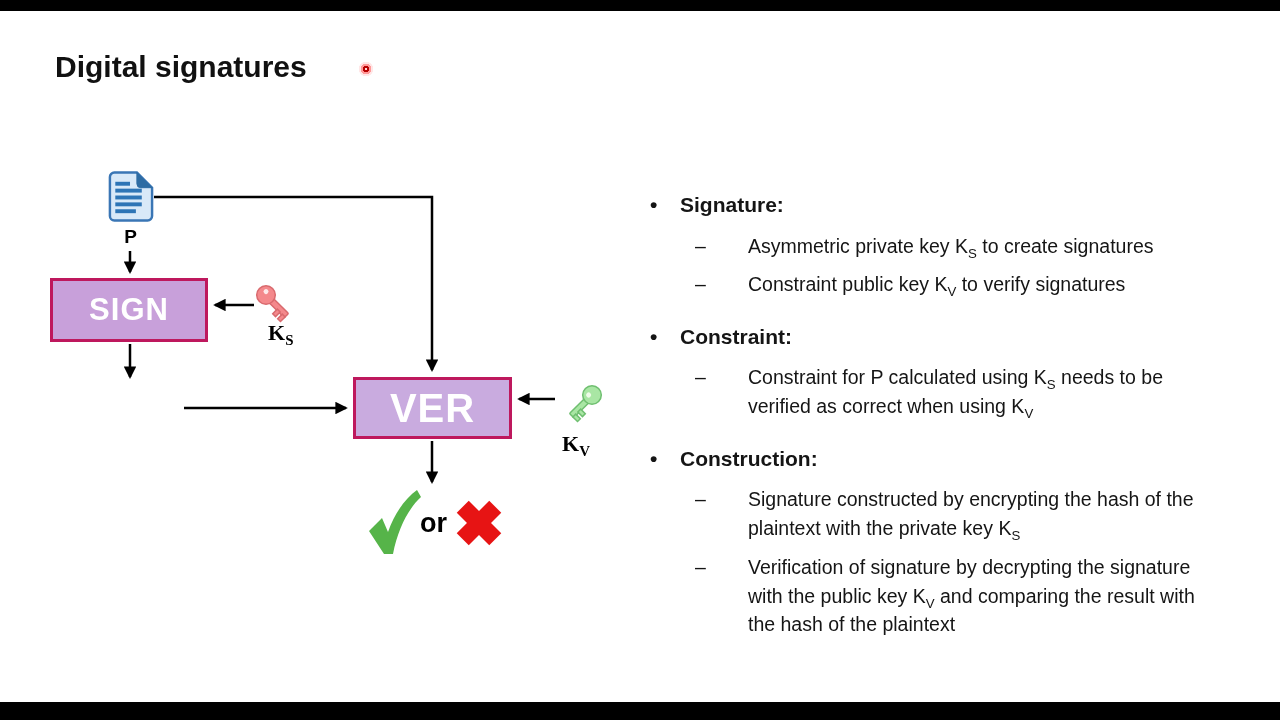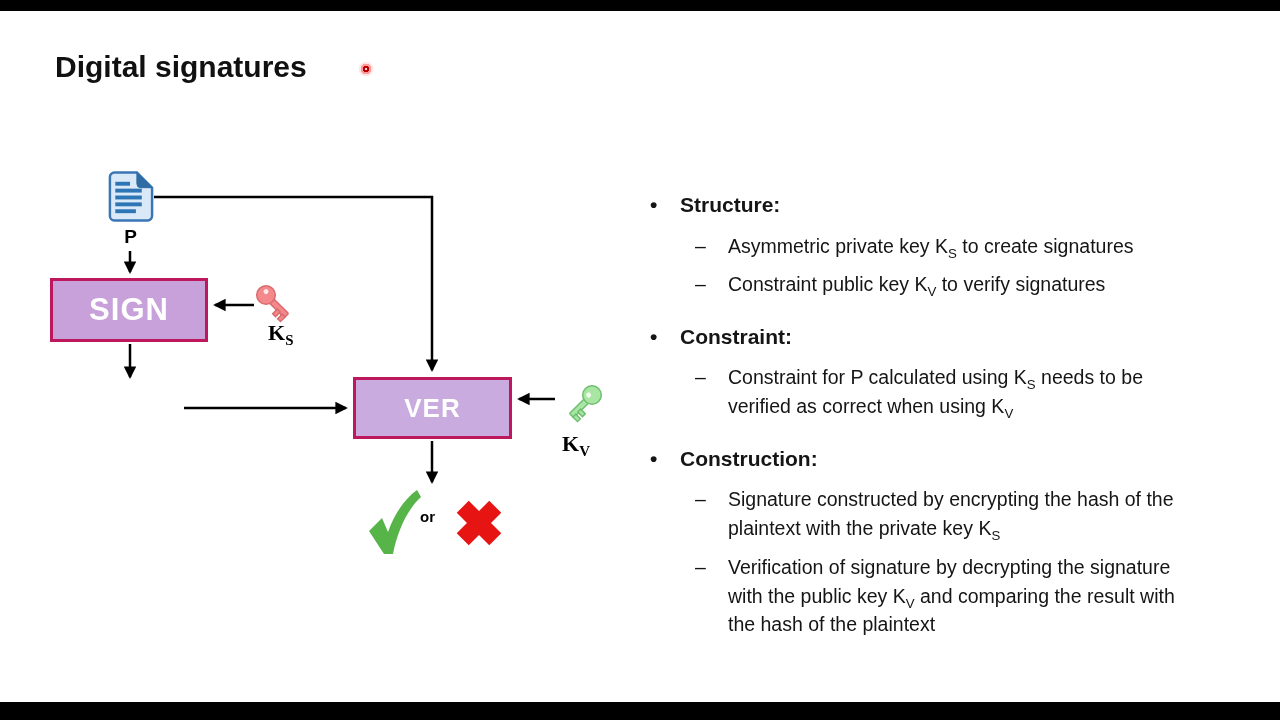--- a/index.html
+++ b/index.html
@@ -15,49 +15,49 @@
          color:#111;letter-spacing:0px;}
 
   .laser{position:absolute;left:358px;top:61px;width:16px;height:16px;border-radius:50%;
          background:radial-gradient(circle,#ffd5d5 0 1.5px,#b70000 1.5px 3.5px,
          rgba(255,70,70,.55) 3.5px 5.5px,rgba(255,120,120,.18) 5.5px 7px,rgba(255,0,0,0) 7.5px);}
 
   
   .node{position:absolute;border:3px solid #be185d;display:flex;align-items:center;
         justify-content:center;color:#fff;font-weight:700;box-sizing:border-box;}
   .box-sign{left:50px;top:278px;width:158px;height:64px;background:#c8a0da;font-size:31px;letter-spacing:1px;}
-  .box-ver{left:353px;top:377px;width:159px;height:62px;background:#c9abdf;font-size:26px;letter-spacing:1px;}
+  .box-ver{left:353px;top:377px;width:159px;height:62px;background:#c9abdf;font-size:40px;letter-spacing:1px;}
   .ellipse-sig{left:75px;top:384px;width:107px;height:48px;border-radius:50%;
                background:#a3d3ed;font-size:25px;letter-spacing:1px;}
 
   .doc-icon{position:absolute;left:107px;top:171px;width:47px;height:51px;}
   .p-label{position:absolute;left:107px;top:226px;width:47px;text-align:center;
            font-size:19px;font-weight:700;color:#000;}
 
   .key{position:absolute;}
   .key-red{left:255px;top:284px;width:46px;height:44px;}
   .key-green{left:557px;top:384px;width:46px;height:44px;}
   .key-label{position:absolute;font-family:"Liberation Serif",serif;font-weight:700;
              font-size:22px;color:#000;text-align:center;}
   .key-label sub{font-size:68%;}
   .ks-label{left:268px;top:320px;}
   .kv-label{left:562px;top:431px;}
 
   .arrows{position:absolute;left:0;top:0;width:1280px;height:720px;pointer-events:none;}
 
   .check-icon{position:absolute;left:366px;top:486px;width:56px;height:72px;}
-  .or-label{position:absolute;left:420px;top:508px;font-size:15px;font-weight:700;color:#000;}
+  .or-label{position:absolute;left:420px;top:508px;font-size:27px;font-weight:700;color:#000;}
   .cross-icon{position:absolute;left:452px;top:496px;width:54px;height:54px;}
 
   
   .heading-row{position:absolute;left:650px;display:flex;font-weight:700;font-size:21px;color:#151515;}
   .heading-row .bullet{width:30px;}
   .item-row{position:absolute;left:695px;display:flex;font-size:19.5px;line-height:28.5px;color:#151515;}
   .item-row .dash{width:33px;flex:0 0 33px;}
-  .item-row .itext{width:460px;}
+  .item-row .itext{width:460px;margin-left:20px;}
   .itext sub{font-size:68%;line-height:0;}
 
   .y-structure{top:193px;} .y-struct-i1{top:232px;} .y-struct-i2{top:270px;}
   .y-constraint{top:325px;} .y-constr-i1{top:363px;}
   .y-construction{top:447px;} .y-constru-i1{top:485px;} .y-constru-i2{top:553px;}
 </style>
 </head>
 <body>
 
 <div class="stage">
@@ -133,21 +133,21 @@
   <div class="or-label">or</div>
   <svg class="cross-icon" viewBox="0 0 54 54">
     <g transform="rotate(45 27 27)" fill="#e71414">
       <rect x="4" y="18.5" width="46" height="17"></rect>
       <rect x="18.5" y="4" width="17" height="46"></rect>
     </g>
   </svg>
 
   <div class="heading-row y-structure">
     <span class="bullet">•</span>
-    <span>Structure:</span>
+    <span>Signature:</span>
   </div>
   <div class="item-row y-struct-i1">
     <span class="dash">–</span>
     <span class="itext"><span>Asymmetric private key K</span><sub>S</sub><span> to create signatures</span></span>
   </div>
   <div class="item-row y-struct-i2">
     <span class="dash">–</span>
     <span class="itext"><span>Constraint public key K</span><sub>V</sub><span> to verify signatures</span></span>
   </div>
 

